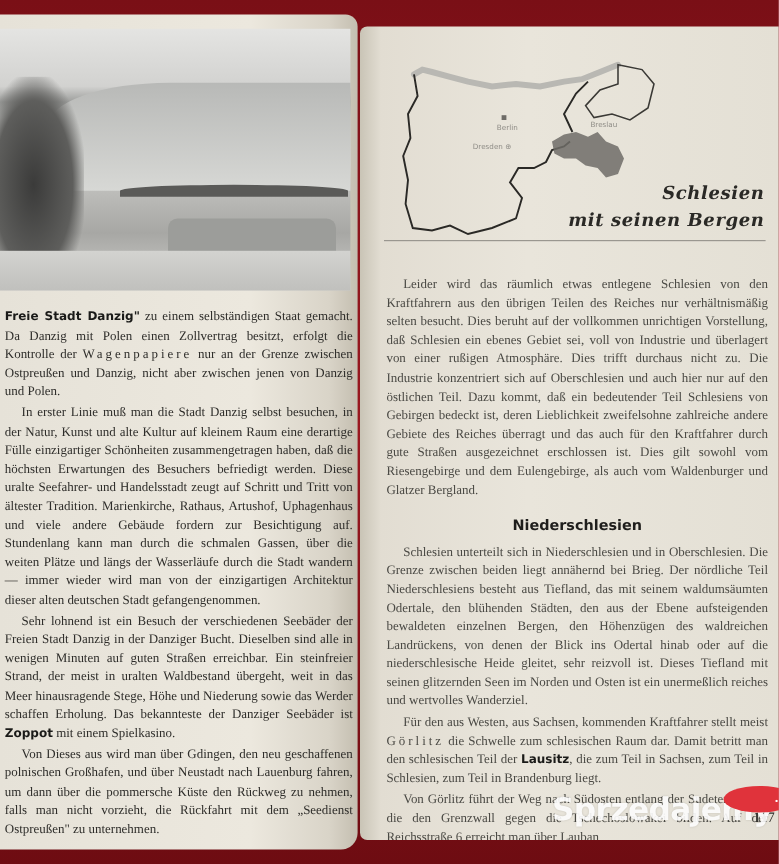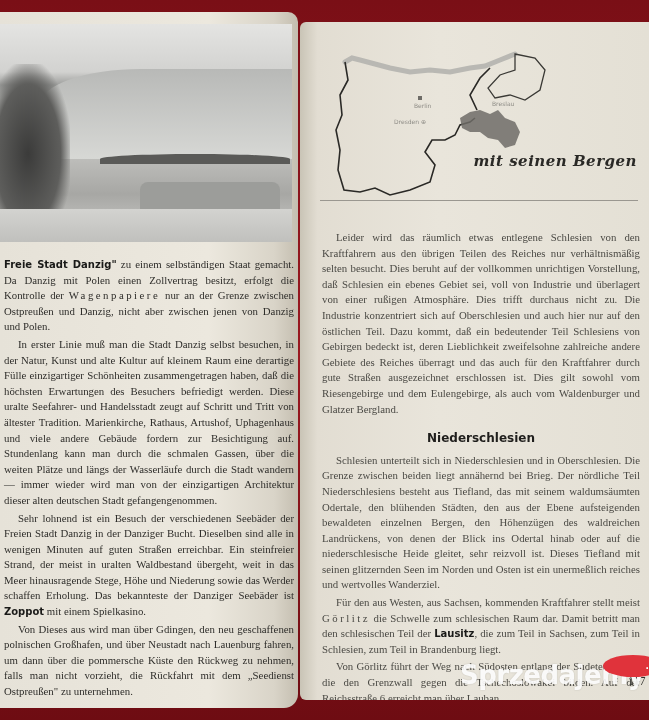--- a/index.html
+++ b/index.html
@@ -79,20 +79,21 @@
     <path d="M15,22 L22,18 L30,20 L45,24 L60,28 L80,32 L100,30 L120,32 L140,28 L155,26 L170,20 L185,14" fill="none" stroke="#b9b8b3" stroke-width="5" stroke-linecap="round"></path>
     <path d="M185,14 L205,18 L215,30 L210,50 L195,60 L180,55 L165,58 L158,48 L170,35 L185,30 Z" fill="none" stroke="#3a3935" stroke-width="1.3"></path>
     <path d="M15,22 L18,40 L10,55 L12,75 L6,90 L10,110 L8,130 L14,150 L30,152 L45,148 L60,155 L80,150 L100,142 L105,125 L95,112 L102,100 L115,100 L125,95 L130,85 L140,82 L145,78 M147,70 L140,55 L150,38 L160,28" fill="none" stroke="#2a2926" stroke-width="1.6"></path>
     <path d="M130,78 L140,72 L150,70 L160,74 L168,70 L175,78 L185,82 L190,92 L185,105 L175,108 L168,100 L158,98 L150,92 L140,92 L132,88 Z" fill="#6e6c67" opacity="0.85"></path>
     <rect x="88" y="56" width="4" height="4" fill="#6e6c67"></rect>
     <text x="84" y="68" font-size="6" fill="#8f8d87" font-family="DejaVu Sans, sans-serif">Berlin</text>
     <text x="162" y="66" font-size="6" fill="#8f8d87" font-family="DejaVu Sans, sans-serif">Breslau</text>
     <text x="64" y="84" font-size="6" fill="#8f8d87" font-family="DejaVu Sans, sans-serif">Dresden ⊕</text>
   </svg>
   <div class="map-title">
+    <div>Schlesien</div>
     <div>mit seinen Bergen</div>
   </div>
   <div class="rule"></div>
 
   <div class="text-block right-text">
     <p>Leider wird das räumlich etwas entlegene Schlesien von den Kraftfahrern aus den übrigen Teilen des Reiches nur verhältnismäßig selten besucht. Dies beruht auf der vollkommen unrichtigen Vorstellung, daß Schlesien ein ebenes Gebiet sei, voll von Industrie und überlagert von einer rußigen Atmosphäre. Dies trifft durchaus nicht zu. Die Industrie konzentriert sich auf Oberschlesien und auch hier nur auf den östlichen Teil. Dazu kommt, daß ein bedeutender Teil Schlesiens von Gebirgen bedeckt ist, deren Lieblichkeit zweifelsohne zahlreiche andere Gebiete des Reiches überragt und das auch für den Kraftfahrer durch gute Straßen ausgezeichnet erschlossen ist. Dies gilt sowohl vom Riesengebirge und dem Eulengebirge, als auch vom Waldenburger und Glatzer Bergland.</p>
     <div class="section-heading">Niederschlesien</div>
     <p>Schlesien unterteilt sich in Niederschlesien und in Oberschlesien. Die Grenze zwischen beiden liegt annähernd bei Brieg. Der nördliche Teil Niederschlesiens besteht aus Tiefland, das mit seinem waldumsäumten Odertale, den blühenden Städten, den aus der Ebene aufsteigenden bewaldeten einzelnen Bergen, den Höhenzügen des waldreichen Landrückens, von denen der Blick ins Odertal hinab oder auf die niederschlesische Heide gleitet, sehr reizvoll ist. Dieses Tiefland mit seinen glitzernden Seen im Norden und Osten ist ein unermeßlich reiches und wertvolles Wanderziel.</p>
     <p><span>Für den aus Westen, aus Sachsen, kommenden Kraftfahrer stellt meist </span><span class="spaced">Görlitz</span><span> die Schwelle zum schlesischen Raum dar. Damit betritt man den schlesischen Teil der </span><span class="bold-sans">Lausitz</span><span>, die zum Teil in Sachsen, zum Teil in Schlesien, zum Teil in Brandenburg liegt.</span></p>
     <p>Von Görlitz führt der Weg nach Südosten entlang der Sudeten-Berge, die den Grenzwall gegen die Tschechoslowakei bilden. Auf der Reichsstraße 6 erreicht man über Lauban</p>

